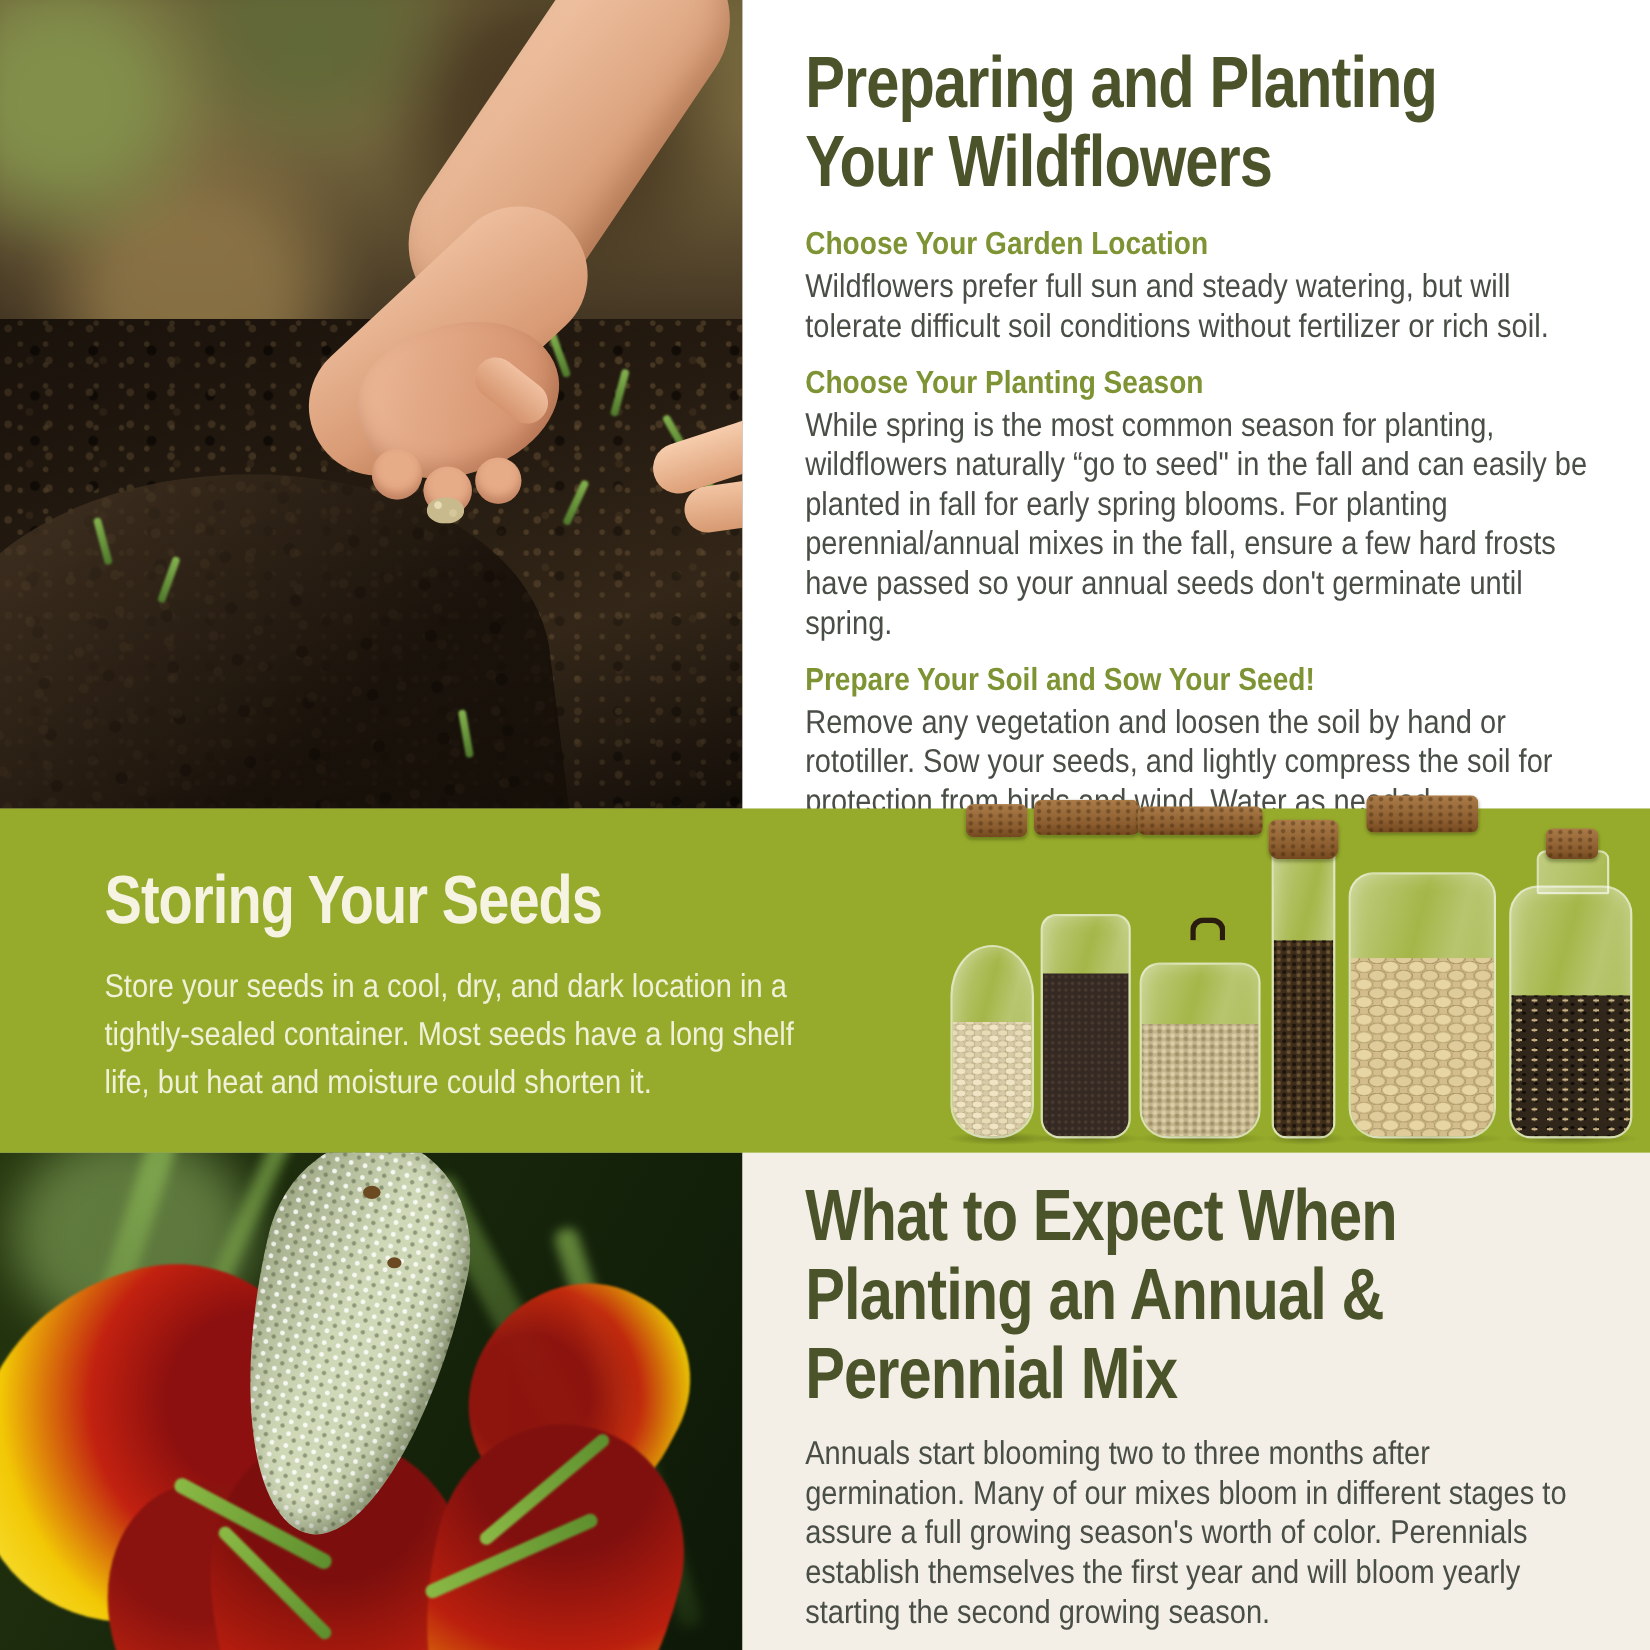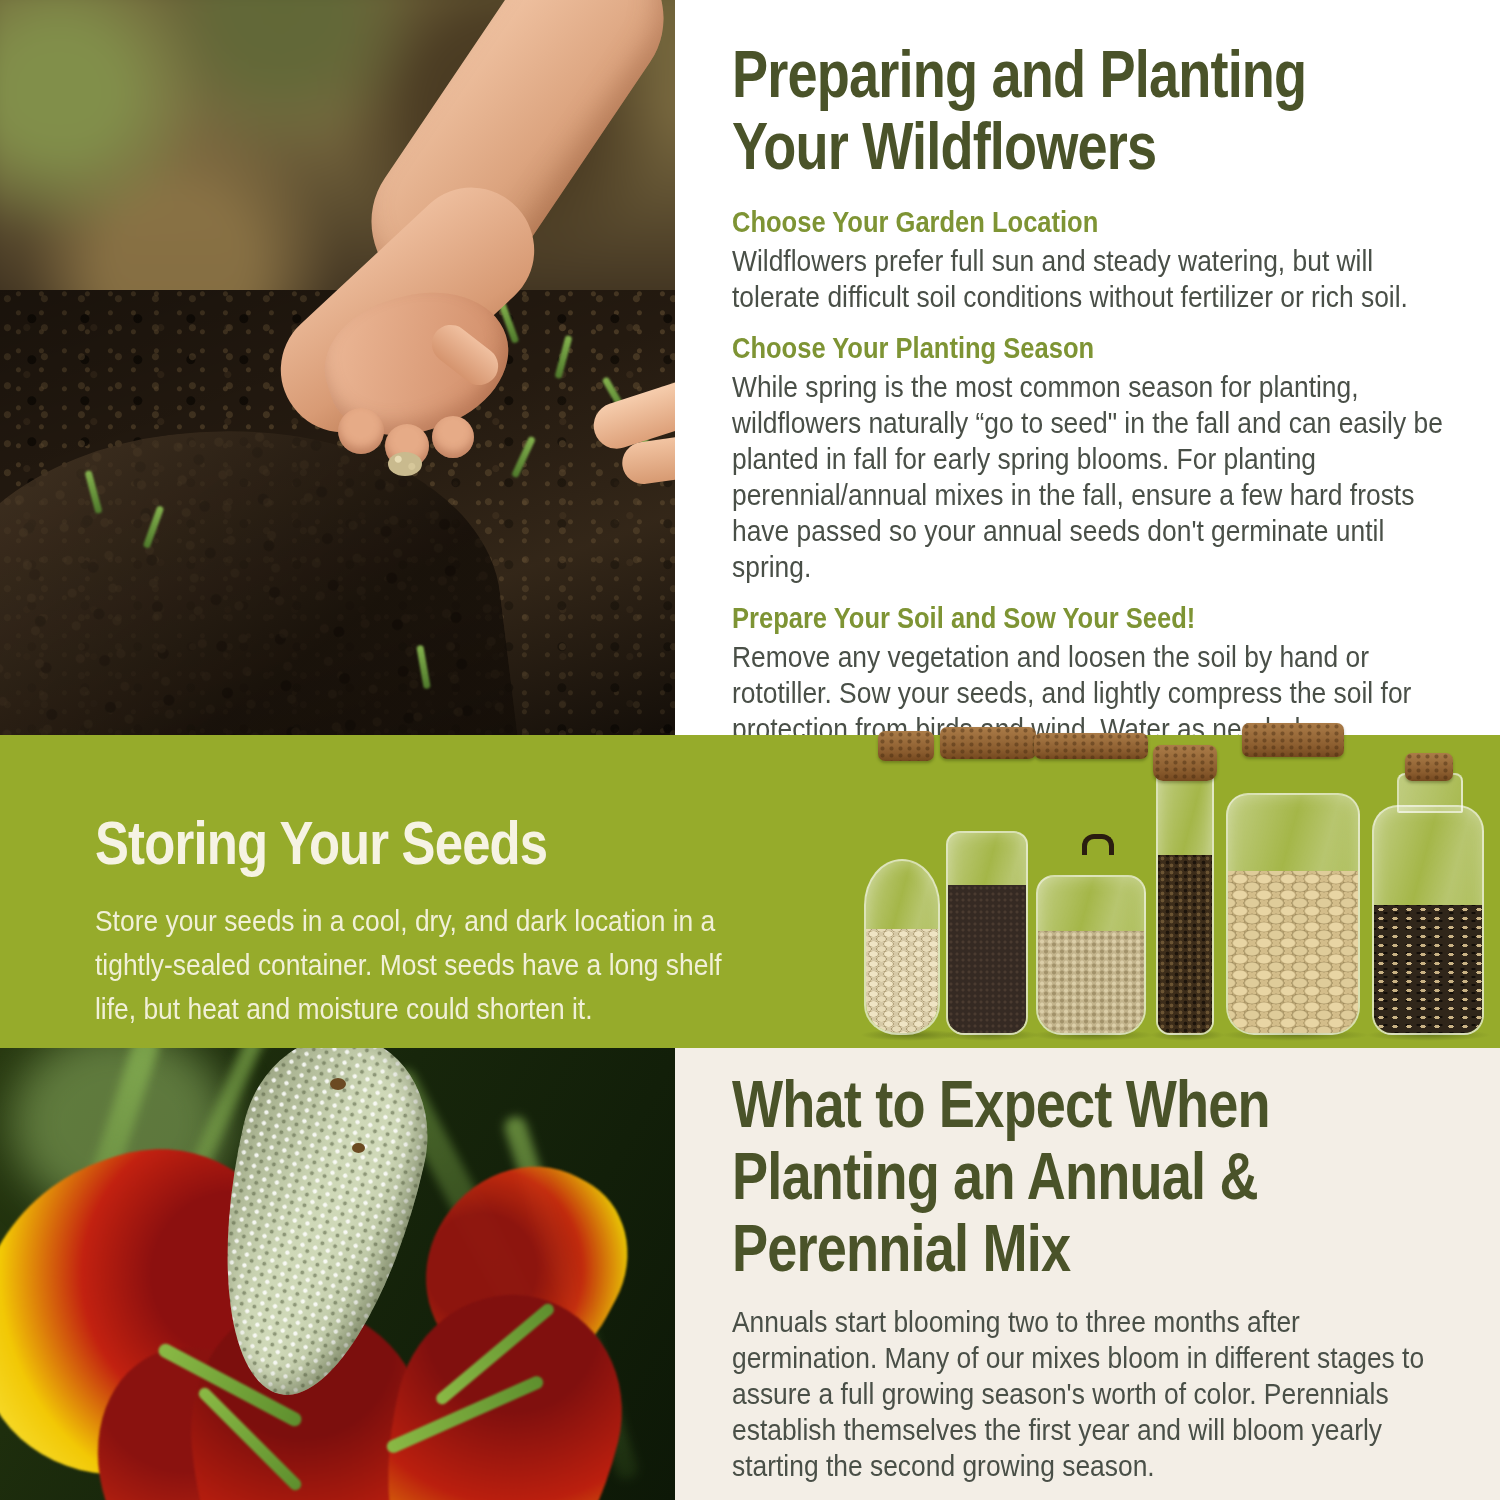--- a/index.html
+++ b/index.html
@@ -19,21 +19,21 @@
   .band h2{color:#f6f3e3;font-size:62px;line-height:64px;}
   .subhead{margin:15px 0 3px 0;font-weight:bold;color:#7e9434;font-size:29px;line-height:36px;
            transform:scaleX(0.88);transform-origin:0 0;width:113%;white-space:pre-line;}
   .body{margin:0;color:#494f47;font-size:30px;line-height:36px;
         transform:scaleX(0.88);transform-origin:0 0;width:113%;white-space:pre-line;}
   .panel-top h1{margin-bottom:22px;}
   .panel-bottom .body{margin-top:20px;}
 
   
   .band{left:0;top:735px;width:1500px;height:313px;background:#96ab2b;}
-  .band-text{position:absolute;left:95px;top:52px;width:740px;margin-top:24px;}
+  .band-text{position:absolute;left:95px;top:52px;width:740px;}
   .band .body{color:#f1f0d8;line-height:44px;margin-top:24px;}
 
   
   .photo-top{left:0;top:0;width:675px;height:735px;overflow:hidden;background:#2a2014;}
   .pt-blur{left:-30px;top:-30px;width:740px;height:400px;filter:blur(16px);
     background:
       radial-gradient(circle at 12% 30%,rgba(130,145,75,.95) 0 60px,transparent 150px),
       radial-gradient(circle at 42% 12%,rgba(95,105,55,.85) 0 55px,transparent 140px),
       radial-gradient(circle at 72% 35%,rgba(70,55,32,.9) 0 85px,transparent 170px),
       radial-gradient(circle at 28% 75%,rgba(145,120,72,.85) 0 75px,transparent 160px),

